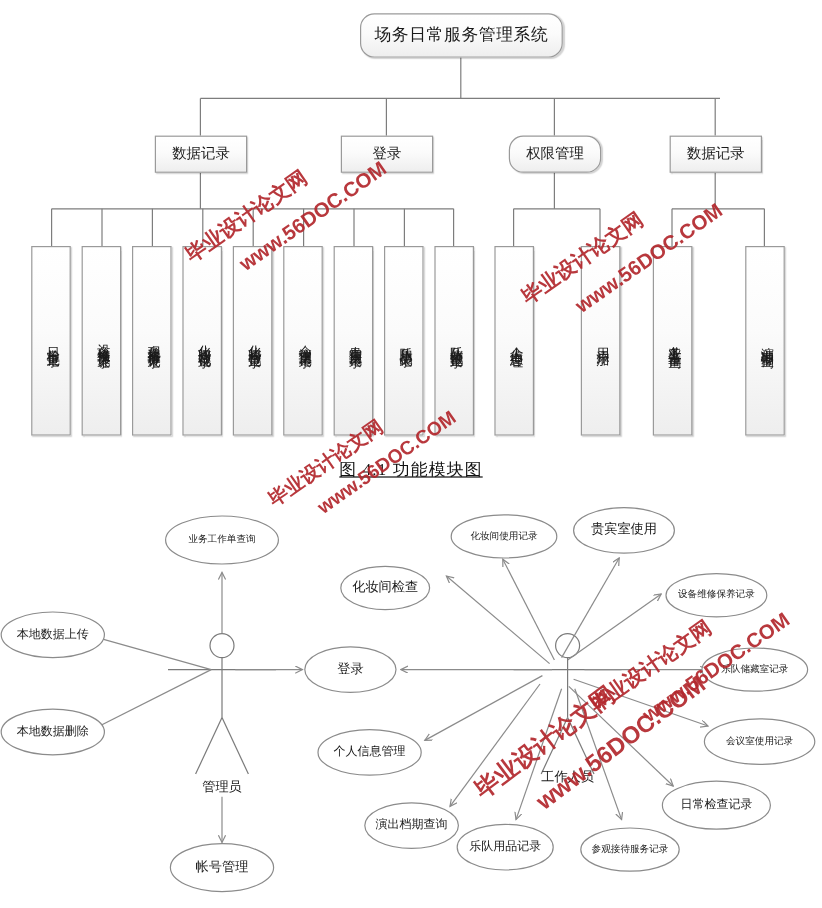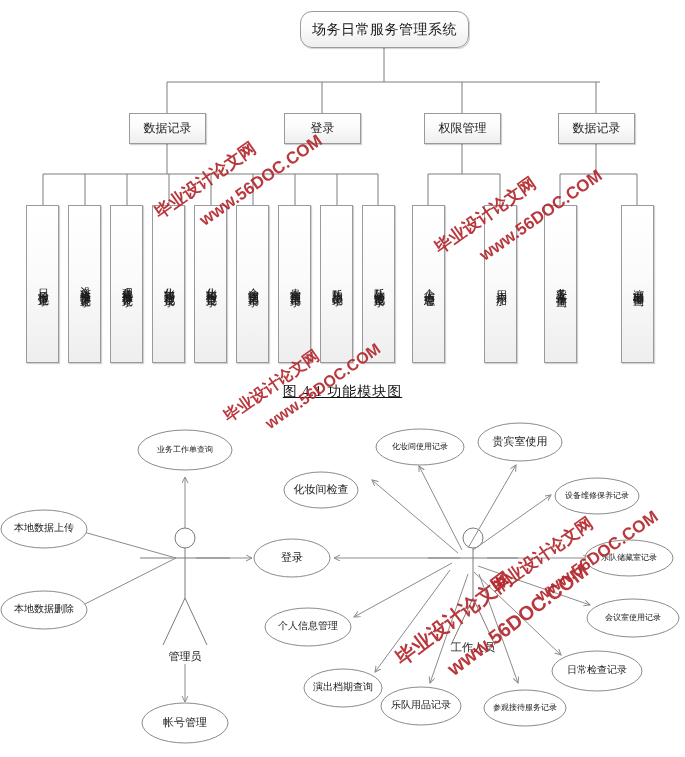--- a/index.html
+++ b/index.html
@@ -119,21 +119,21 @@
   <div class="tree-box root" style="left:300px;top:11px;width:169px;height:37px;">
     <span>场务日常服务管理系统</span>
   </div>
 
   <div class="tree-box lvl2" style="left:129px;top:113px;width:77px;height:31px;">
     <span>数据记录</span>
   </div>
   <div class="tree-box lvl2" style="left:284px;top:113px;width:77px;height:31px;">
     <span>登录</span>
   </div>
-  <div class="tree-box lvl2" style="left:424px;top:113px;width:77px;height:31px;">
+  <div class="tree-box lvl2" style="left:424px;top:113px;width:77px;height:31px;border-radius:12px;">
     <span>权限管理</span>
   </div>
   <div class="tree-box lvl2" style="left:558px;top:113px;width:77px;height:31px;">
     <span>数据记录</span>
   </div>
 
   <div class="tree-box leaf" style="left:26px;top:205px;width:33px;height:158px;">
     <span class="leaf-txt">日常检查记录</span>
   </div>
   <div class="tree-box leaf" style="left:68px;top:205px;width:33px;height:158px;">

